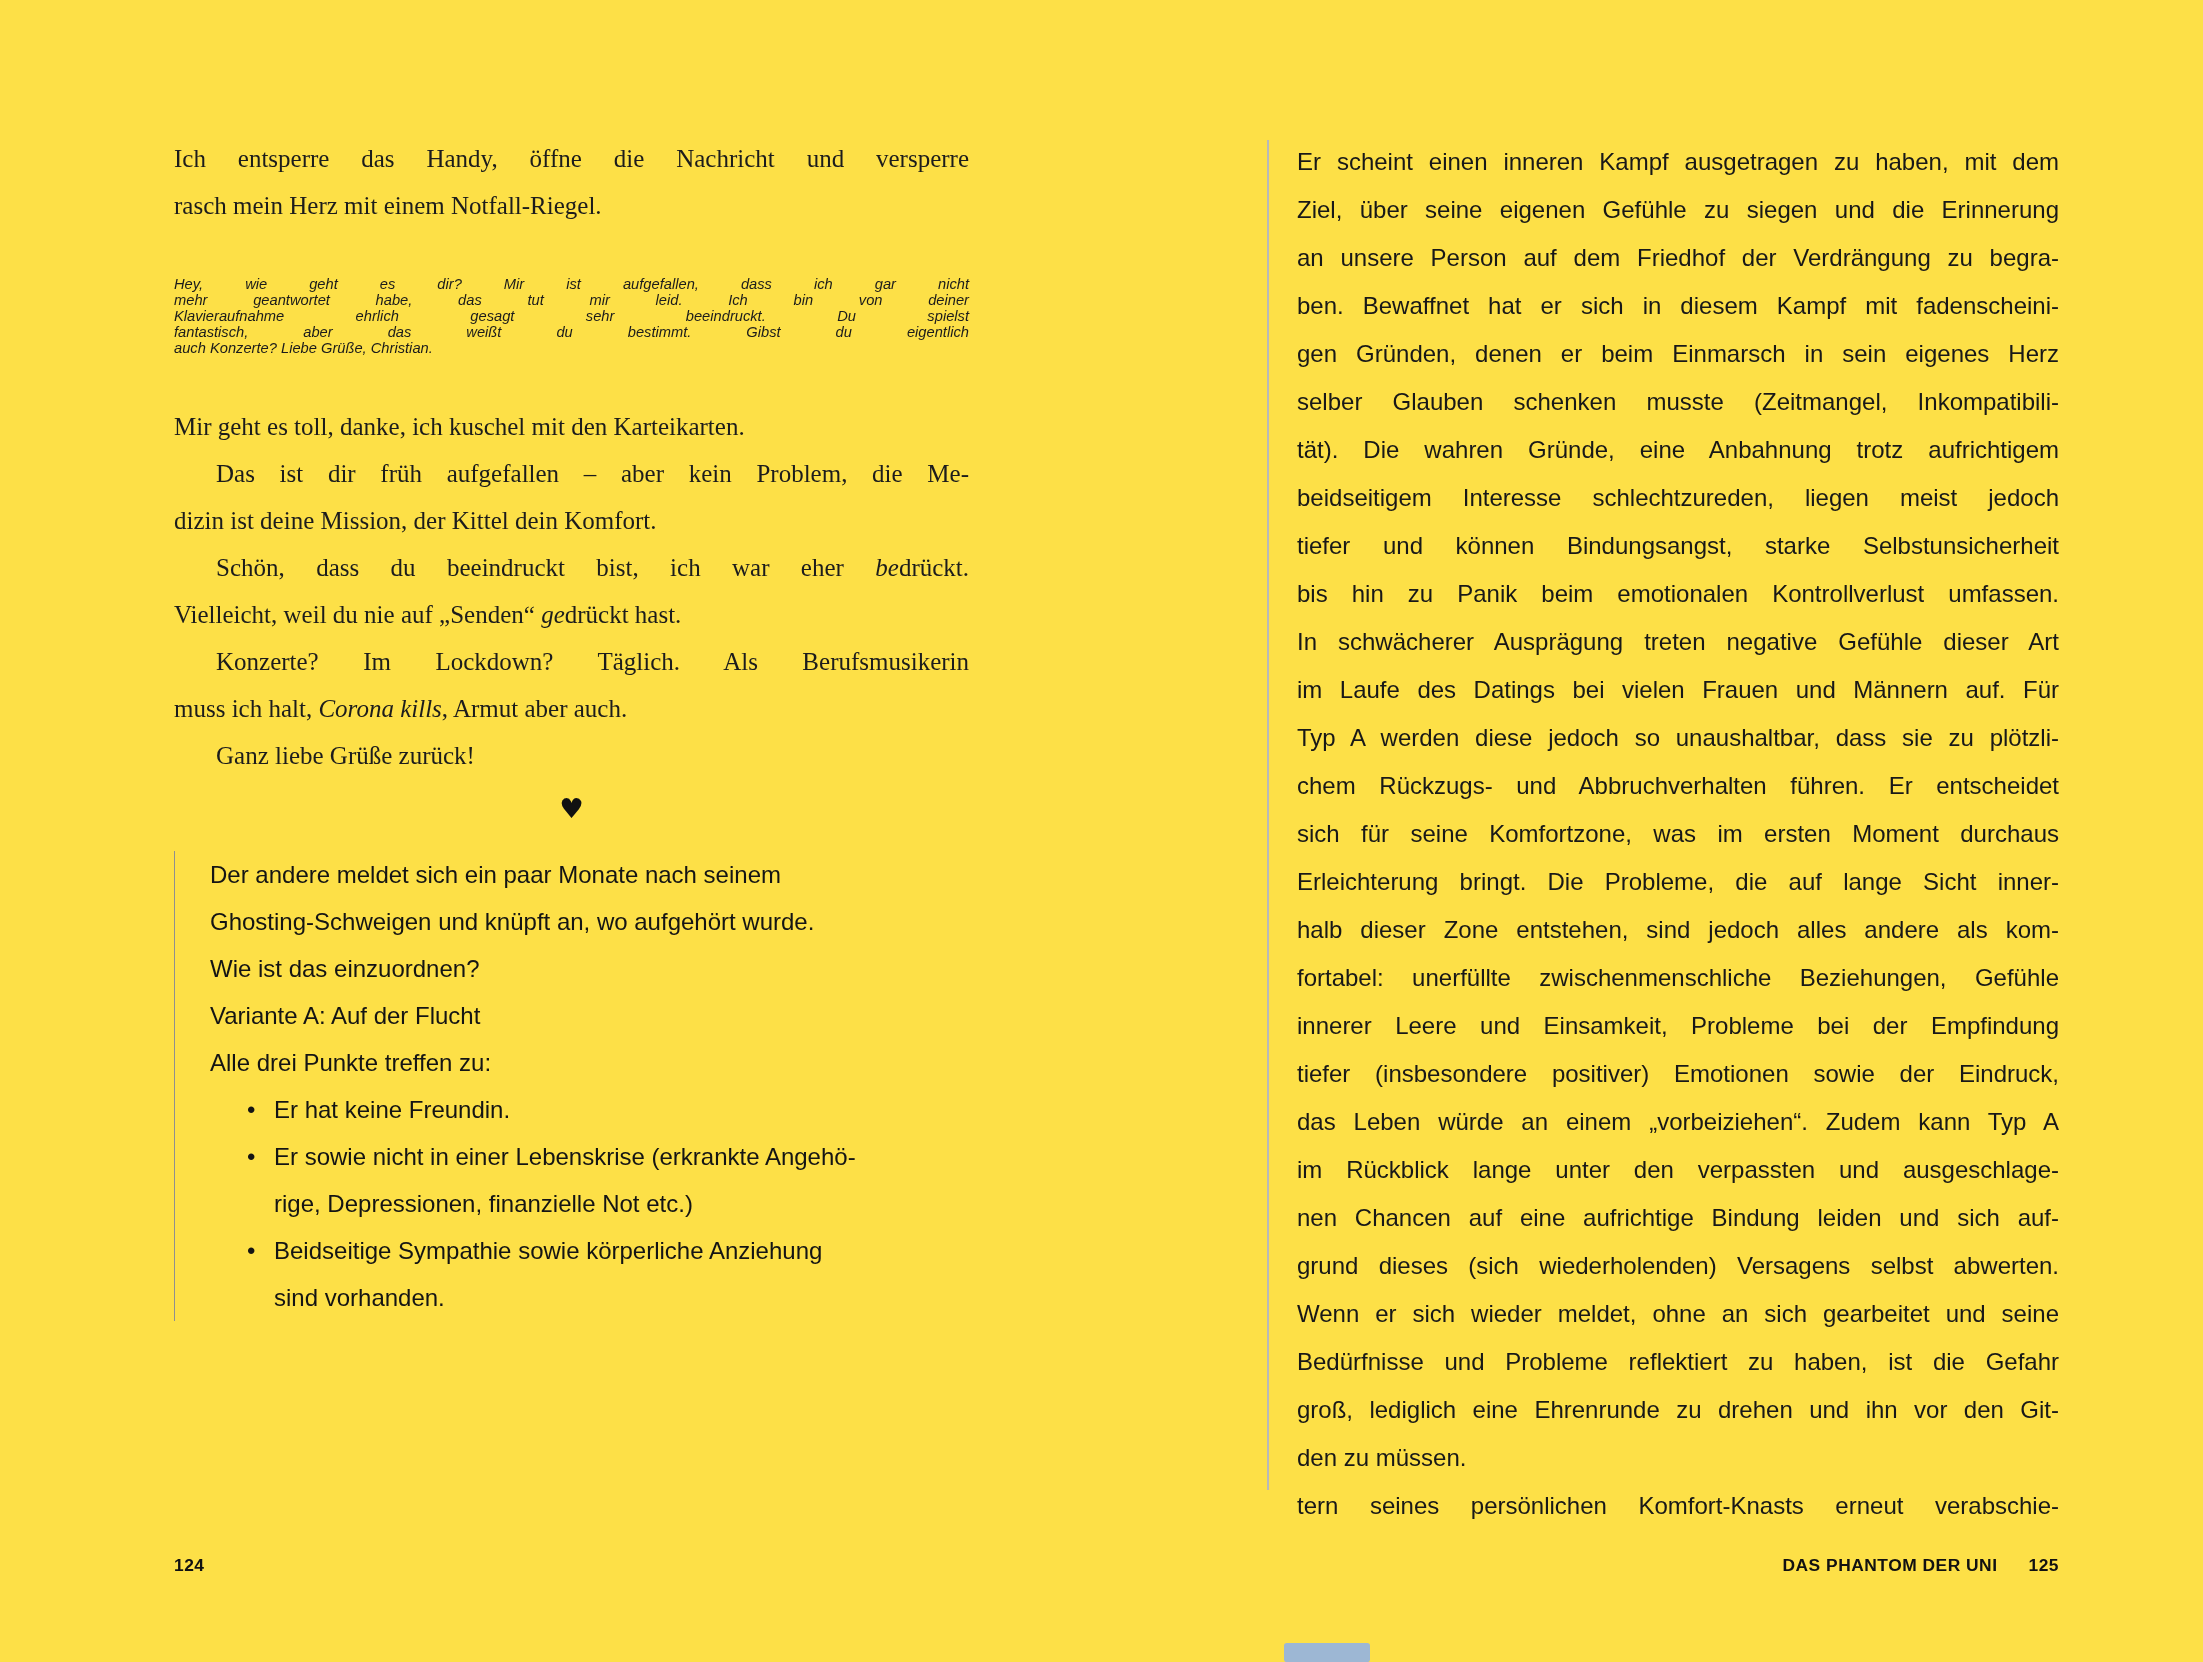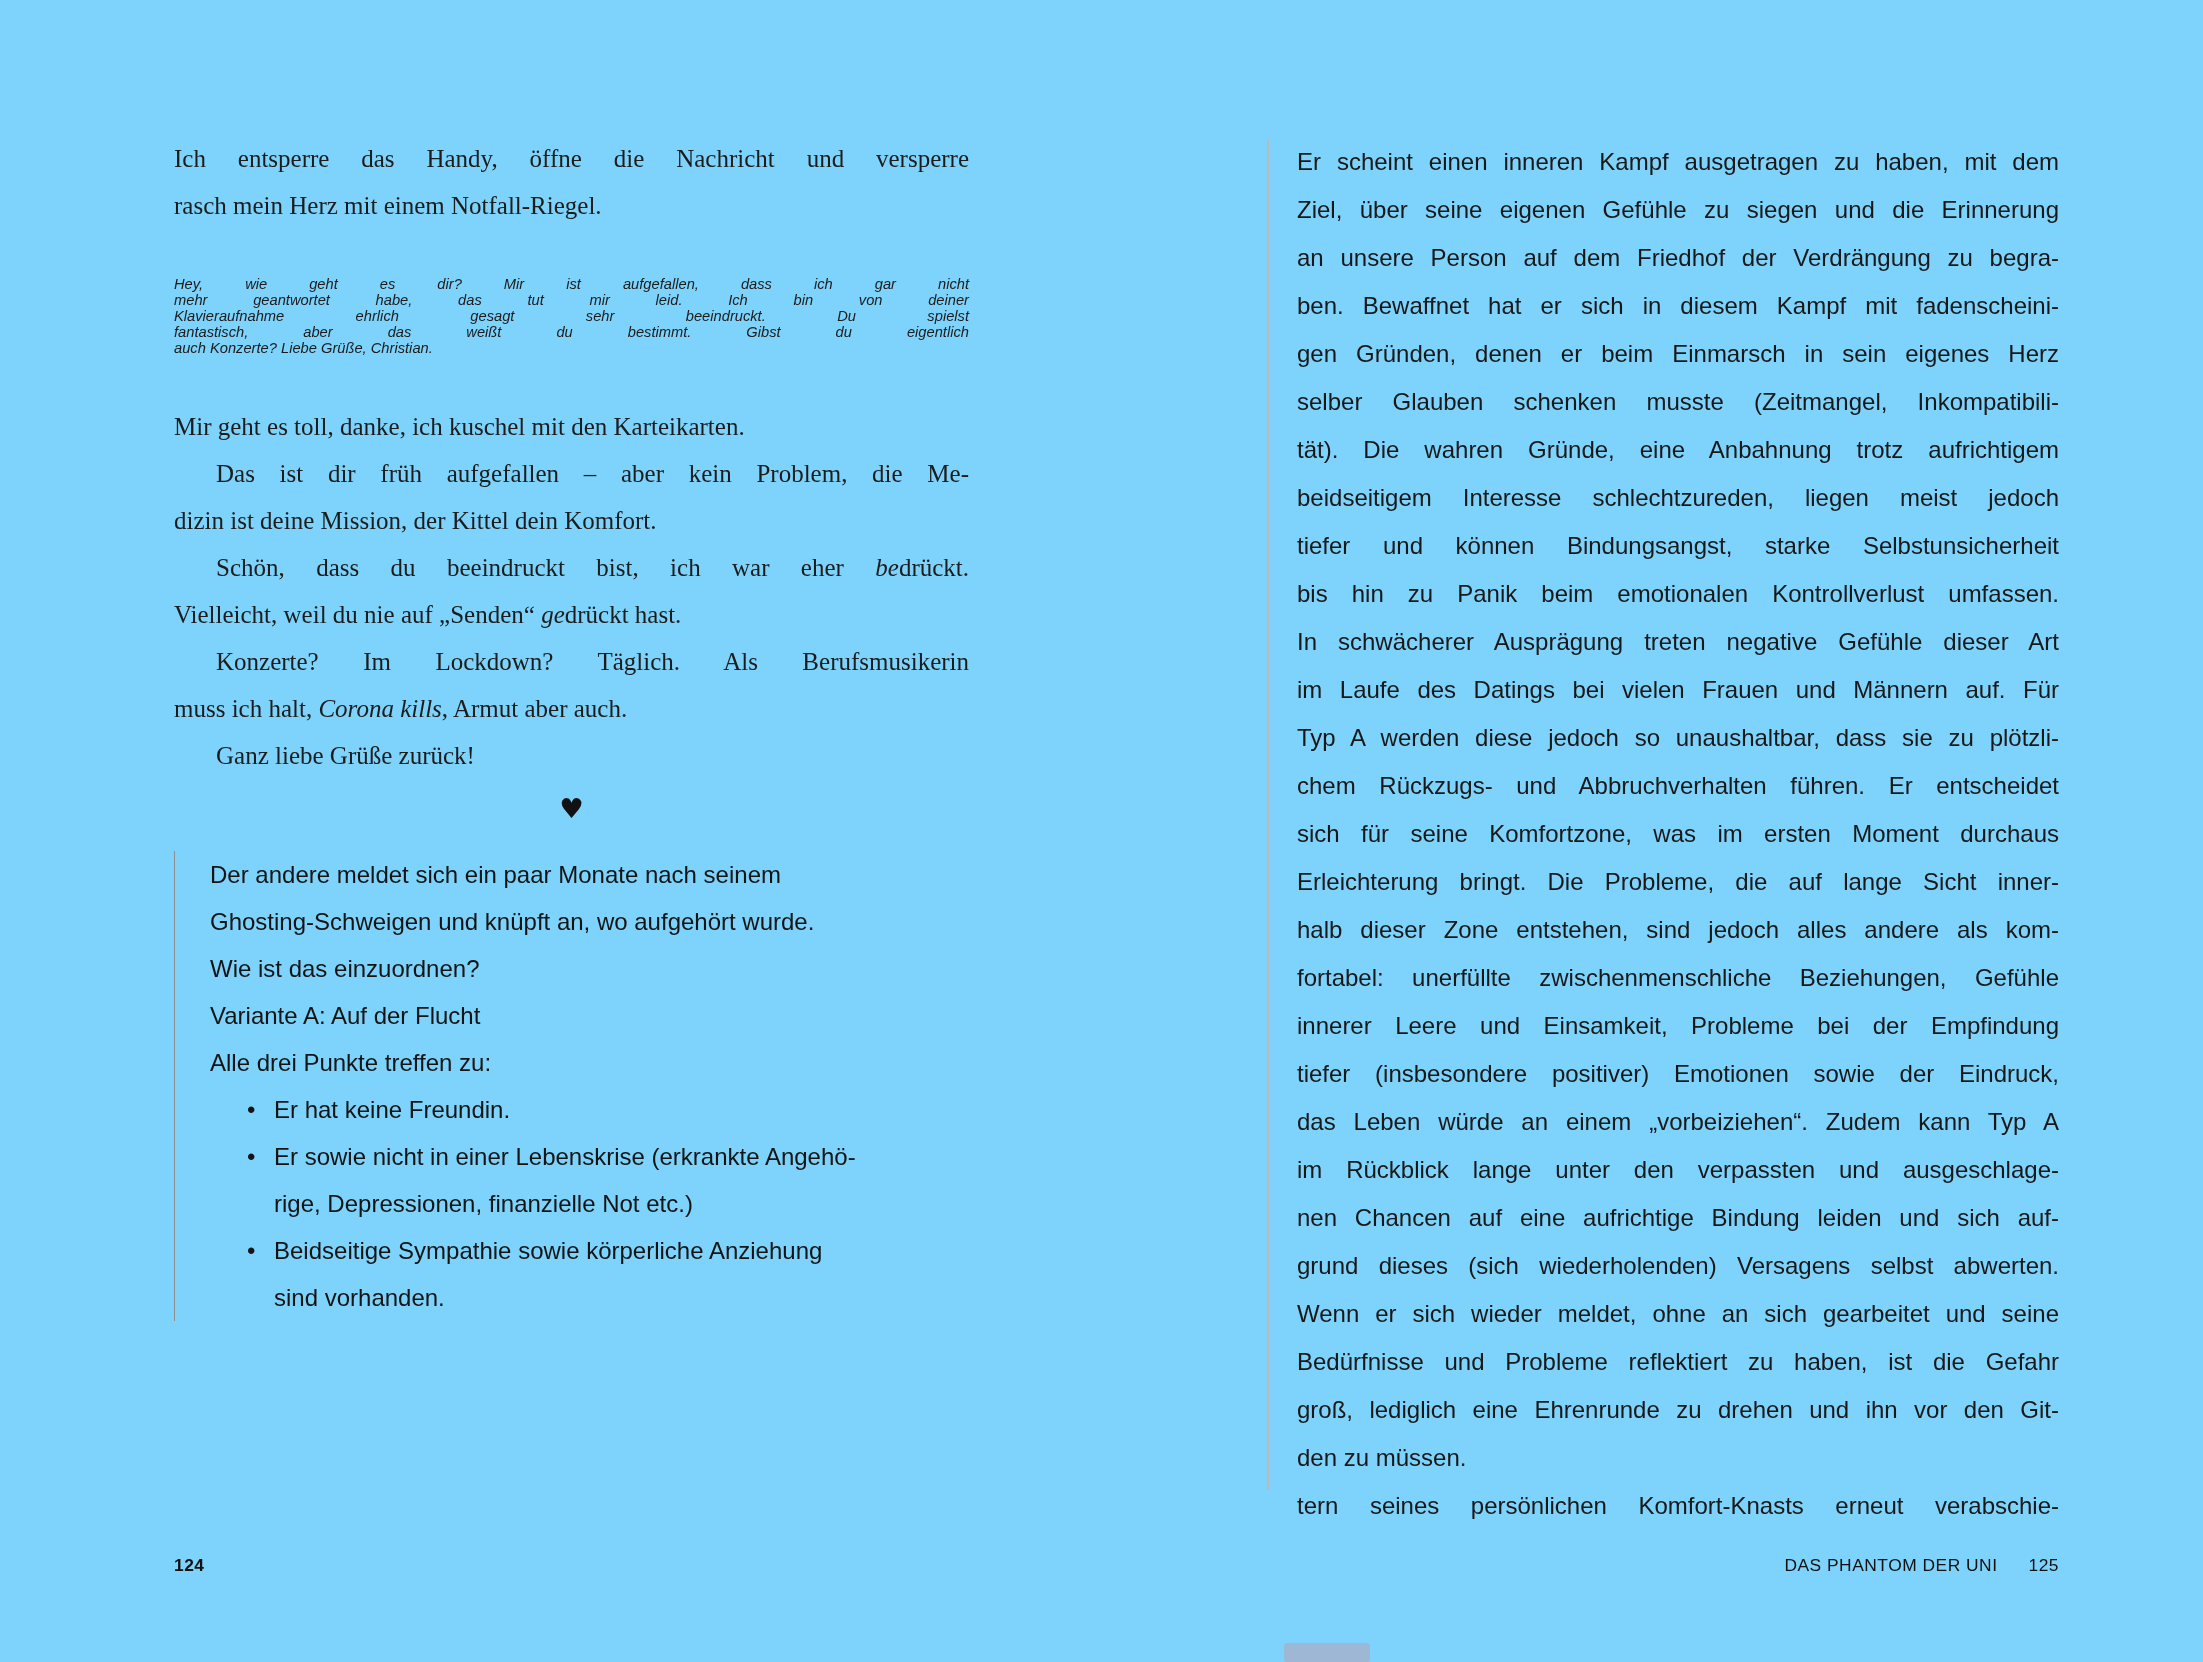--- a/index.html
+++ b/index.html
@@ -1,20 +1,20 @@
 <!DOCTYPE html>
 <html style="font-size:14.7px"><head>
 <meta charset="utf-8">
 <style>
   html, body { margin: 0; padding: 0; background: #ffffff; }
   .spread {
     position: relative;
     width: 2204px;
     height: 1662px;
-    background: #7dd3fc;
+    background: #fde047;
     overflow: hidden;
     font-family: "Liberation Sans", sans-serif;
     color: #1b1b1b;
   }
 
   
   .left-text {
     position: absolute;
     left: 174px;
     top: 135px;
@@ -94,21 +94,21 @@
     font-weight: bold;
     letter-spacing: 0.5px;
     color: #111;
   }
   .footer-right {
     position: absolute;
     right: 145px;
     top: 1555px;
     font-family: "Liberation Sans", sans-serif;
     font-size: 17.4px;
-    font-weight: normal;
+    font-weight: bold;
     letter-spacing: 0.5px;
     color: #111;
     text-align: right;
   }
   .footer-right .page-num { margin-left: 31px; }
 
   
   .scan-artifact {
     position: absolute;
     left: 1284px;

